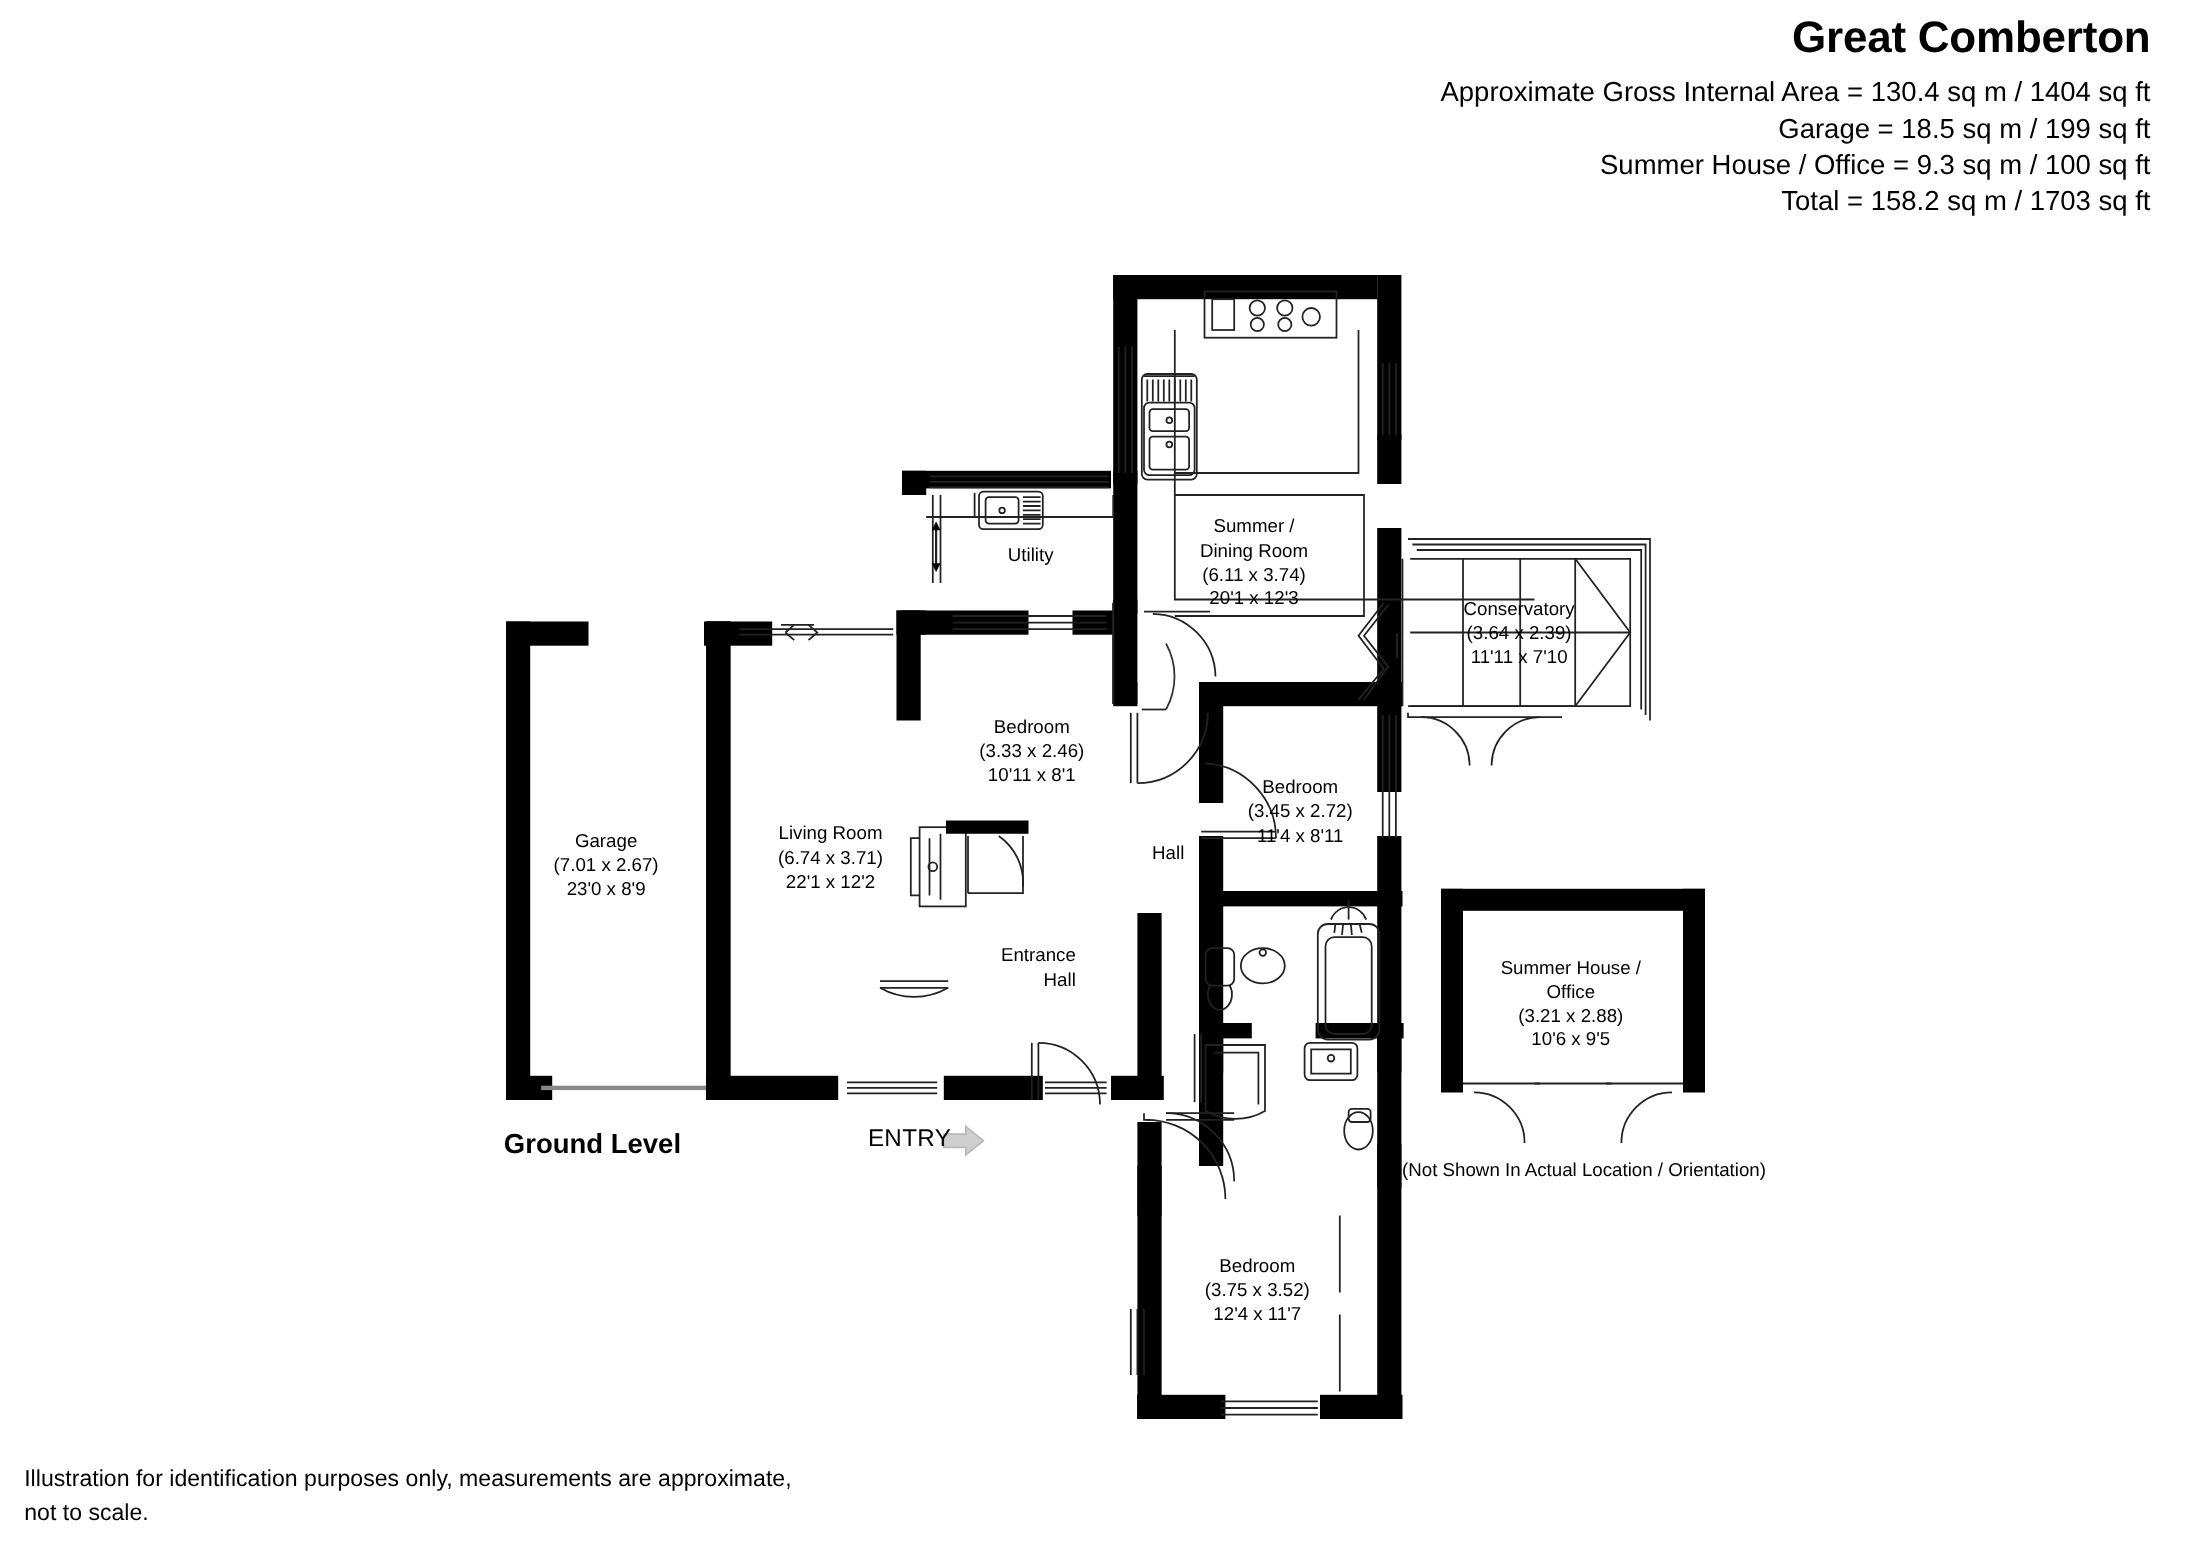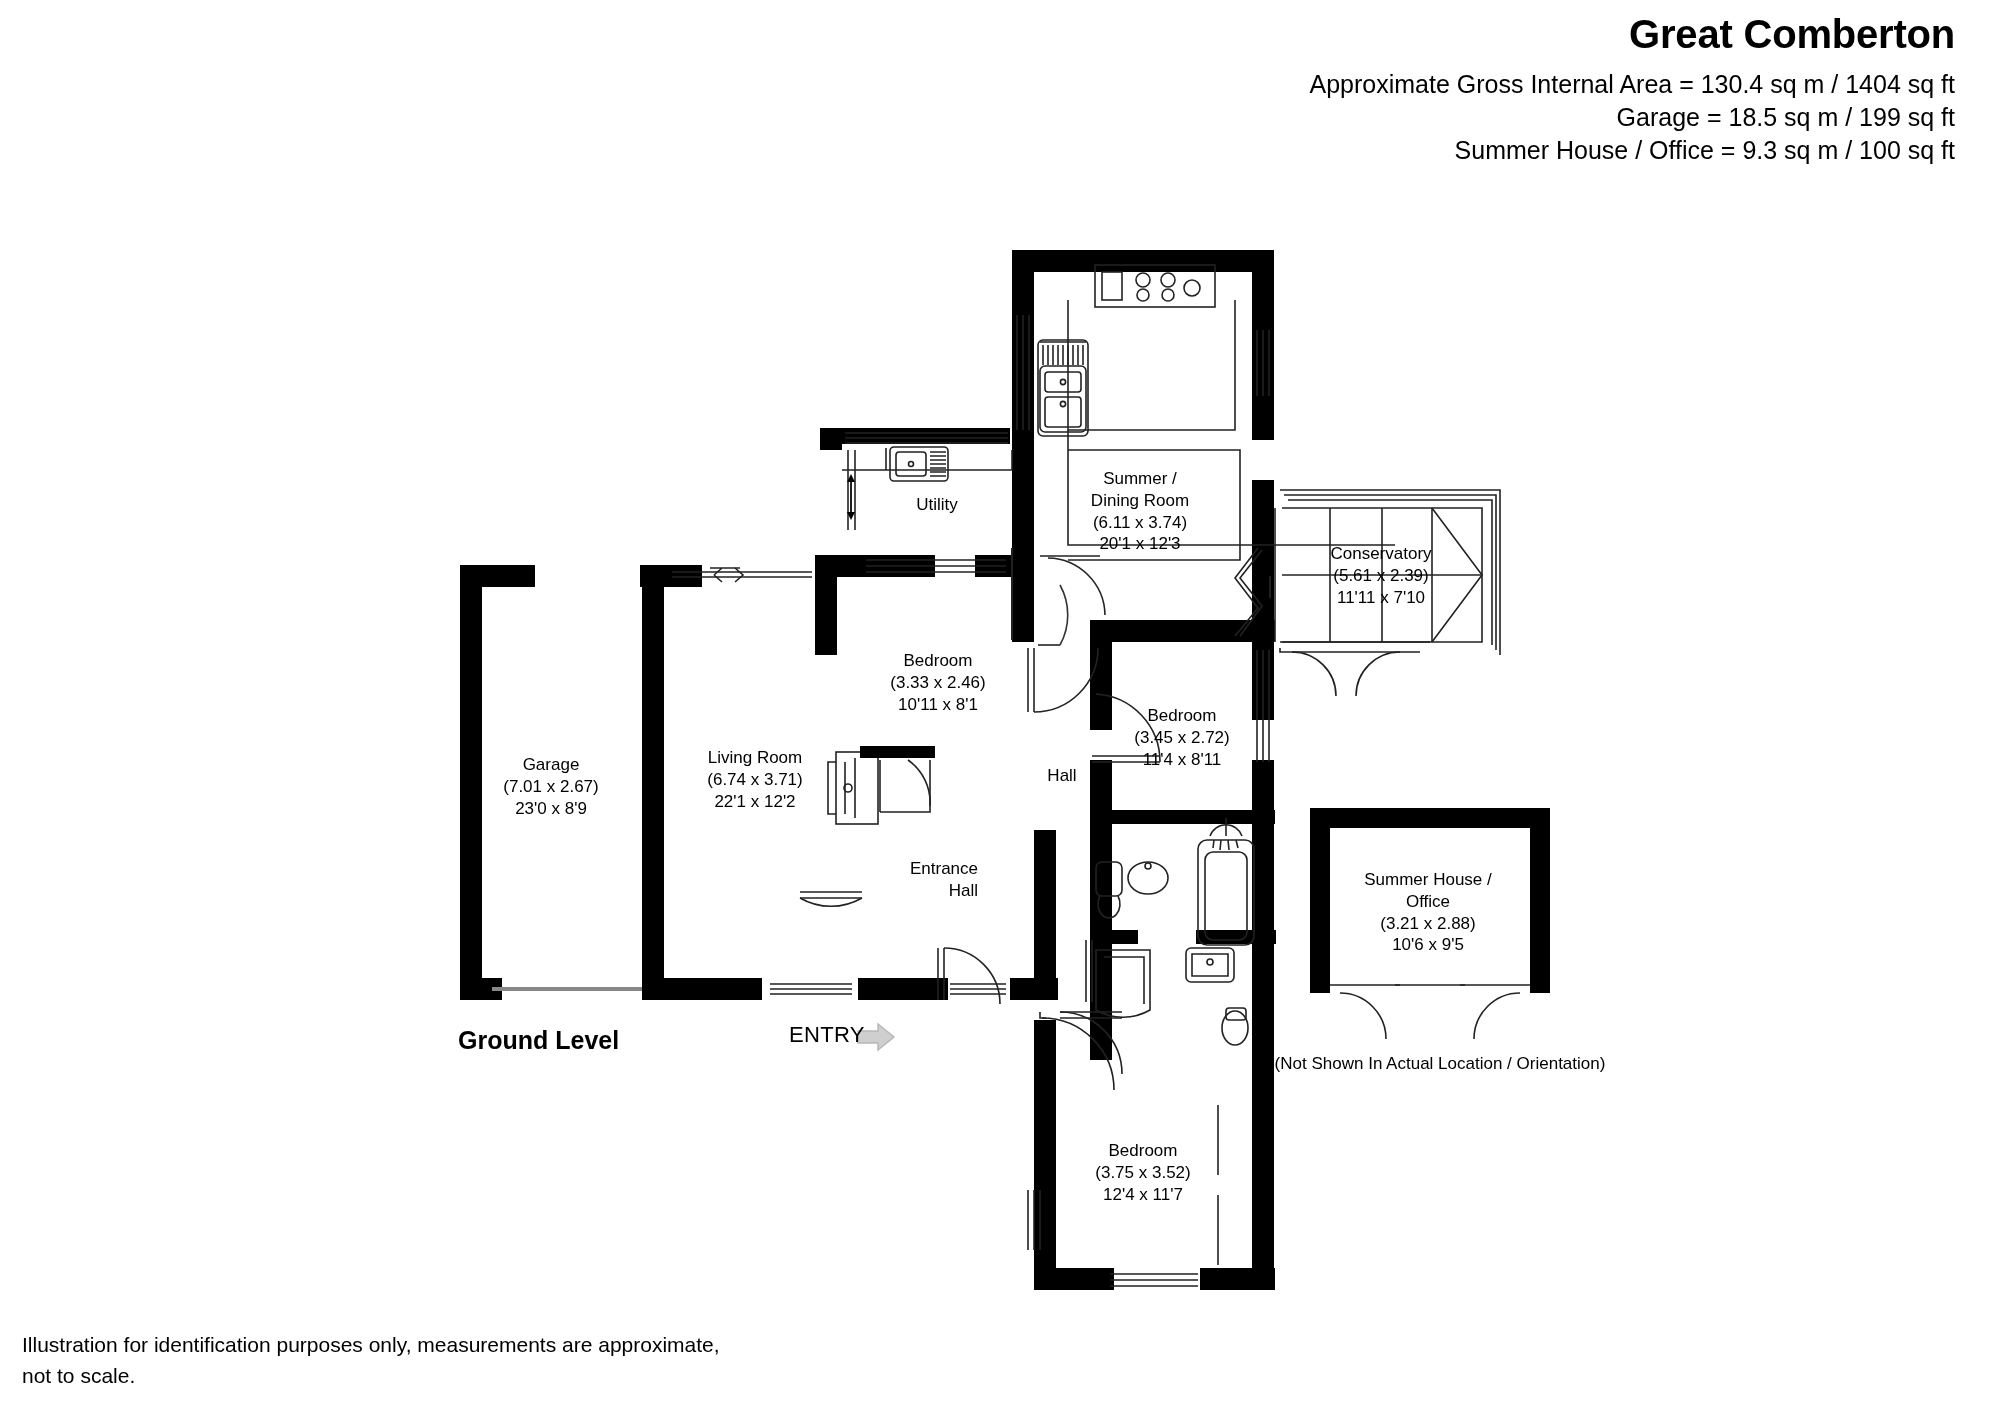--- a/index.html
+++ b/index.html
@@ -98,20 +98,21 @@
 <body>
 
 <div id="page">
 
   <div class="header">
     <h1>Great Comberton</h1>
     <div class="areas">
       <div>Approximate Gross Internal Area  = 130.4 sq m / 1404 sq ft</div>
       <div>Garage = 18.5 sq m / 199 sq ft</div>
       <div>Summer House / Office = 9.3 sq m / 100 sq ft</div>
+      <div>Total = 158.2 sq m / 1703 sq ft</div>
     </div>
   </div>
 
   <div class="svg-wrap">
     <svg width="2000" height="1419" viewBox="0 0 2000 1419" xmlns="http://www.w3.org/2000/svg">
       <g fill="#000000" stroke="none">
 
         <rect x="460" y="565" width="22" height="435"></rect>
         <rect x="460" y="565" width="75" height="22"></rect>
         <rect x="640" y="565" width="62" height="22"></rect>
@@ -334,21 +335,21 @@
     <span class="ln">(6.11 x 3.74)</span>
     <span class="ln">20'1 x 12'3</span>
   </div>
 
   <div class="plan-label" style="left:937px; top:494px;">
     <span class="ln">Utility</span>
   </div>
 
   <div class="plan-label" style="left:1381px; top:543px;">
     <span class="ln">Conservatory</span>
-    <span class="ln">(5.61 x 2.39)</span>
+    <span class="ln">(3.64 x 2.39)</span>
     <span class="ln">11'11 x 7'10</span>
   </div>
 
   <div class="plan-label" style="left:551px; top:754px;">
     <span class="ln">Garage</span>
     <span class="ln">(7.01 x 2.67)</span>
     <span class="ln">23'0 x 8'9</span>
   </div>
 
   <div class="plan-label" style="left:755px; top:747px;">

